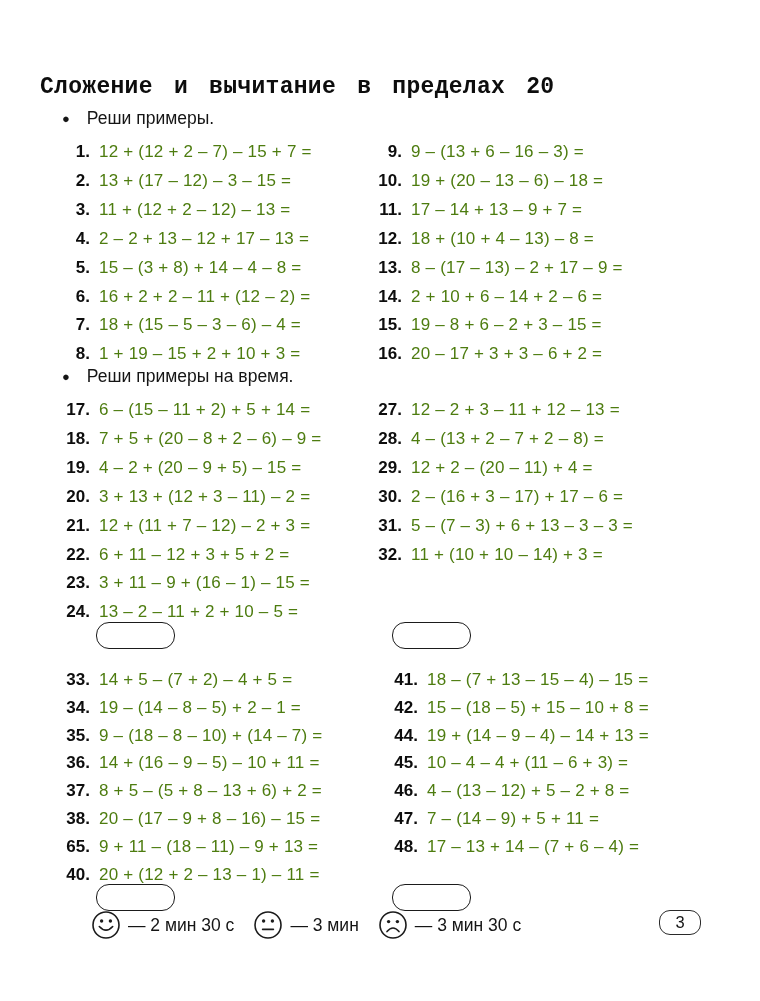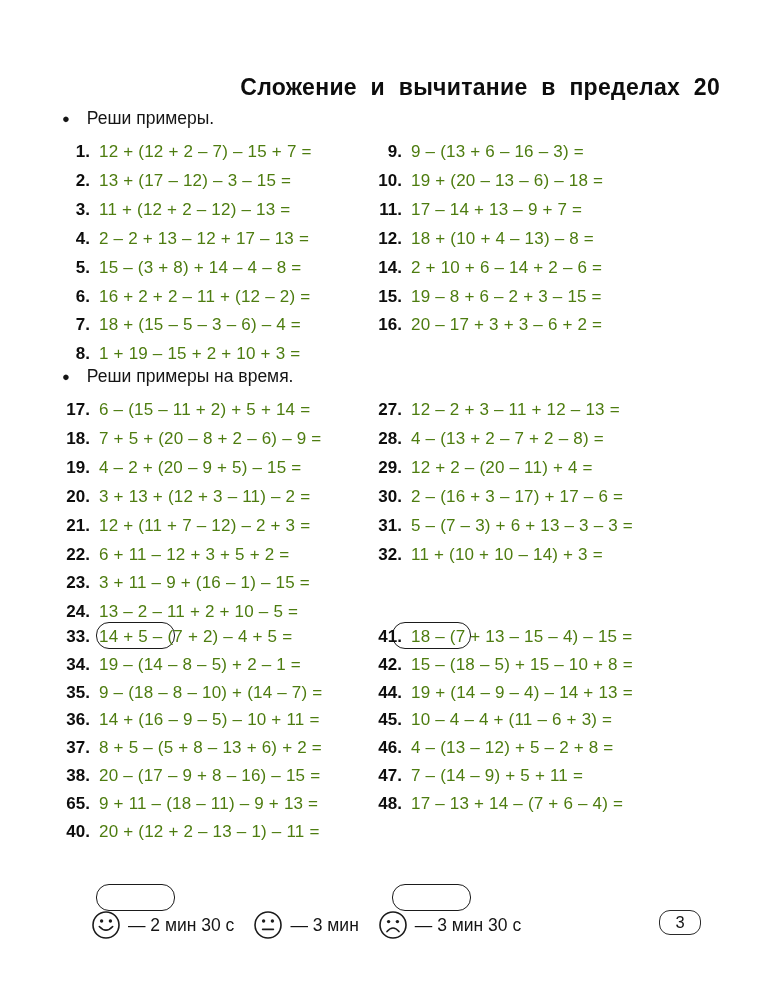--- a/index.html
+++ b/index.html
@@ -2,21 +2,21 @@
 <html><head>
 <meta charset="utf-8">
 <style>
   html,body { margin:0; padding:0; background:#fff; }
   .page {
     position:relative; width:760px; height:1001px; background:#ffffff;
     font-family:"Liberation Sans", sans-serif; color:#101010; overflow:hidden;
   }
   .title {
     position:absolute; top:74px; left:40px; right:40px; margin:0;
-    text-align:right; font-family:Liberation Sans, sans-serif;
+    text-align:left; font-family:Liberation Mono, monospace;
     font-weight:bold; font-size:23px; word-spacing:7px; letter-spacing:0.3px;
     color:#0d0d0d;
   }
   .instruction {
     position:absolute; left:62px; font-size:17.5px; color:#151515;
     display:flex; align-items:center;
   }
   .bullet { font-size:13px; margin-right:17px; line-height:1; }
   .cols { position:absolute; left:54px; right:20px; display:flex; }
   .col { width:312px; }
@@ -67,20 +67,21 @@
         <div class="prow"><span class="pnum">5.</span><span class="pexpr">15 – (3 + 8) + 14 – 4 – 8 =</span></div>
         <div class="prow"><span class="pnum">6.</span><span class="pexpr">16 + 2 + 2 – 11 + (12 – 2) =</span></div>
         <div class="prow"><span class="pnum">7.</span><span class="pexpr">18 + (15 – 5 – 3 – 6) – 4 =</span></div>
         <div class="prow"><span class="pnum">8.</span><span class="pexpr">1 + 19 – 15 + 2 + 10 + 3 =</span></div>
       </div>
     <div class="col colr">
         <div class="prow"><span class="pnum">9.</span><span class="pexpr">9 – (13 + 6 – 16 – 3) =</span></div>
         <div class="prow"><span class="pnum">10.</span><span class="pexpr">19 + (20 – 13 – 6) – 18 =</span></div>
         <div class="prow"><span class="pnum">11.</span><span class="pexpr">17 – 14 + 13 – 9 + 7 =</span></div>
         <div class="prow"><span class="pnum">12.</span><span class="pexpr">18 + (10 + 4 – 13) – 8 =</span></div>
+        <div class="prow"><span class="pnum">13.</span><span class="pexpr">8 – (17 – 13) – 2 + 17 – 9 =</span></div>
         <div class="prow"><span class="pnum">14.</span><span class="pexpr">2 + 10 + 6 – 14 + 2 – 6 =</span></div>
         <div class="prow"><span class="pnum">15.</span><span class="pexpr">19 – 8 + 6 – 2 + 3 – 15 =</span></div>
         <div class="prow"><span class="pnum">16.</span><span class="pexpr">20 – 17 + 3 + 3 – 6 + 2 =</span></div>
       </div>
   </div>
 
   <div class="instruction" style="top:366px;">
     <span class="bullet">●</span>
     <span>Реши примеры на время.</span>
   </div>
@@ -102,21 +103,21 @@
         <div class="prow"><span class="pnum">29.</span><span class="pexpr">12 + 2 – (20 – 11) + 4 =</span></div>
         <div class="prow"><span class="pnum">30.</span><span class="pexpr">2 – (16 + 3 – 17) + 17 – 6 =</span></div>
         <div class="prow"><span class="pnum">31.</span><span class="pexpr">5 – (7 – 3) + 6 + 13 – 3 – 3 =</span></div>
         <div class="prow"><span class="pnum">32.</span><span class="pexpr">11 + (10 + 10 – 14) + 3 =</span></div>
       </div>
   </div>
 
   <div class="timebox" style="left:96px; top:622px;"></div>
   <div class="timebox" style="left:392px; top:622px;"></div>
 
-  <div class="cols tight" style="top:623px;">
+  <div class="cols tight" style="top:666px;gap:16px;">
     <div class="col">
         <div class="prow"><span class="pnum">33.</span><span class="pexpr">14 + 5 – (7 + 2) – 4 + 5 =</span></div>
         <div class="prow"><span class="pnum">34.</span><span class="pexpr">19 – (14 – 8 – 5) + 2 – 1 =</span></div>
         <div class="prow"><span class="pnum">35.</span><span class="pexpr">9 – (18 – 8 – 10) + (14 – 7) =</span></div>
         <div class="prow"><span class="pnum">36.</span><span class="pexpr">14 + (16 – 9 – 5) – 10 + 11 =</span></div>
         <div class="prow"><span class="pnum">37.</span><span class="pexpr">8 + 5 – (5 + 8 – 13 + 6) + 2 =</span></div>
         <div class="prow"><span class="pnum">38.</span><span class="pexpr">20 – (17 – 9 + 8 – 16) – 15 =</span></div>
         <div class="prow"><span class="pnum">65.</span><span class="pexpr">9 + 11 – (18 – 11) – 9 + 13 =</span></div>
         <div class="prow"><span class="pnum">40.</span><span class="pexpr">20 + (12 + 2 – 13 – 1) – 11 =</span></div>
       </div>

